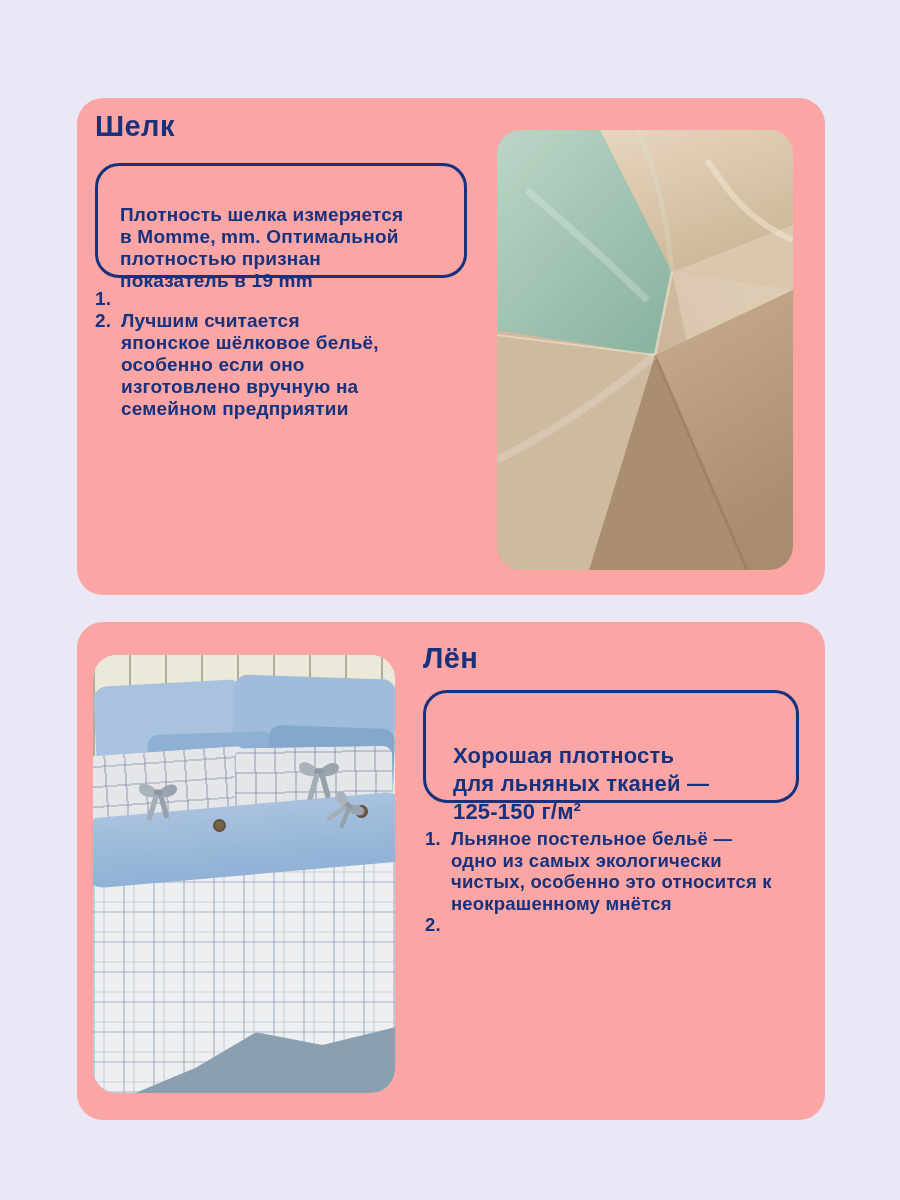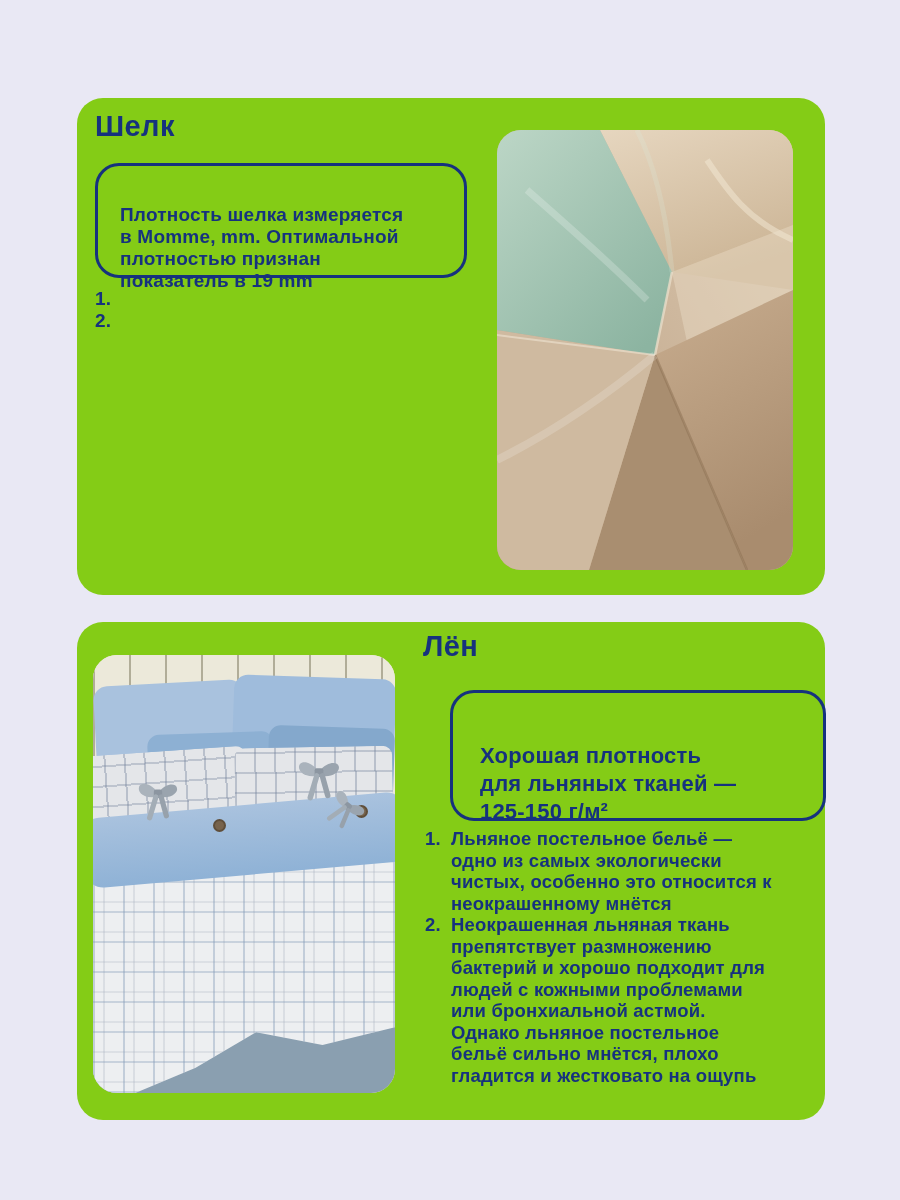--- a/index.html
+++ b/index.html
@@ -4,44 +4,44 @@
 <style>
   html,body{margin:0;padding:0;}
   body{
     width:900px;height:1200px;position:relative;overflow:hidden;
     background:#e9e8f4;
     font-family:"Liberation Sans", sans-serif;
     color:#16327e;
   }
   .card{
     position:absolute;left:77px;width:748px;
-    background:#84cc16;border-radius:26px;
+    background:#fca5a5;border-radius:26px;
   }
   .card-silk{top:98px;height:497px;}
   .card-linen{top:622px;height:498px;}
 
   .card-title{
     position:absolute;margin:0;
     font-size:29px;font-weight:700;letter-spacing:.4px;color:#16327e;
   }
   .callout{
     position:absolute;box-sizing:border-box;
     border:3px solid #16327e;border-radius:24px;
     font-weight:700;color:#16327e;
     white-space:pre-line;
   }
   .callout-silk{
     left:18px;top:65px;width:372px;height:115px;
     padding:16px 14px 14px 22px;
     font-size:19px;line-height:22px;letter-spacing:.2px;
   }
   .callout-linen{
-    left:346px;top:68px;width:376px;height:131px;
+    left:346px;top:68px;width:376px;height:113px;
     padding:21px 14px 14px 27px;
-    font-size:22px;line-height:28px;letter-spacing:.2px;margin-left:27px;
+    font-size:22px;line-height:28px;letter-spacing:.2px;
   }
   .num-list{
     position:absolute;margin:0;padding:0;list-style:none;
     font-weight:700;color:#16327e;
   }
   .list-silk{left:18px;top:190px;width:396px;font-size:19px;line-height:22px;letter-spacing:.2px;}
   .list-linen{left:348px;top:206px;width:396px;font-size:18.5px;line-height:21.5px;letter-spacing:.2px;}
   .num-list li{display:flex;align-items:flex-start;}
   .num-list .num{flex:0 0 26px;}
   .num-list .txt{white-space:pre-line;}
@@ -110,20 +110,25 @@
 плотностью признан
 показатель в 19 mm</span>
   </div>
 
   <ol class="num-list list-silk">
     <li>
       <span class="num">1.</span>
     </li>
     <li>
       <span class="num">2.</span>
+      <span class="txt">Лучшим считается
+японское шёлковое бельё,
+особенно если оно
+изготовлено вручную на
+семейном предприятии</span>
     </li>
   </ol>
 
   <div class="photo photo-silk">
     <svg width="296" height="440" viewBox="0 0 296 440">
       <defs>
         <linearGradient id="gBeige" x1="1" y1="0" x2="0" y2="1">
           <stop offset="0" stop-color="#dccab2"></stop>
             <stop offset="1" stop-color="#b99d80"></stop>
         </linearGradient>
@@ -189,41 +194,33 @@
     </svg>
     <svg class="bow bow3" viewBox="0 0 44 40">
       <path d="M22 14 C14 4 6 4 4 8 C2 13 8 20 20 18 Z" fill="#aab3bc"></path>
       <path d="M22 14 C30 4 39 5 40 9 C42 14 34 20 24 18 Z" fill="#9aa4ae"></path>
       <rect x="18" y="11" width="8" height="8" rx="2" fill="#8c96a1"></rect>
       <path d="M20 18 L14 38" stroke="#a3adb6" stroke-width="5" stroke-linecap="round"></path>
       <path d="M25 18 L30 36" stroke="#97a1ab" stroke-width="5" stroke-linecap="round"></path>
     </svg>
   </div>
 
-  <h1 class="card-title" style="left:346px;top:8px;">Лён</h1>
+  <h1 class="card-title" style="left:346px;top:20px;">Лён</h1>
 
   <div class="callout callout-linen">
     <span>Хорошая плотность
 для льняных тканей —
 125-150 г/м²</span>
   </div>
 
   <ol class="num-list list-linen">
     <li>
       <span class="num">1.</span>
       <span class="txt">Льняное постельное бельё —
 одно из самых экологически
 чистых, особенно это относится к
 неокрашенному мнётся</span>
     </li>
     <li>
       <span class="num">2.</span>
-      <span class="txt">Неокрашенная льняная ткань
-препятствует размножению
-бактерий и хорошо подходит для
-людей с кожными проблемами
-или бронхиальной астмой.
-Однако льняное постельное
-бельё сильно мнётся, плохо
-гладится и жестковато на ощупь</span>
     </li>
   </ol>
 </section>
 
 </body></html>

